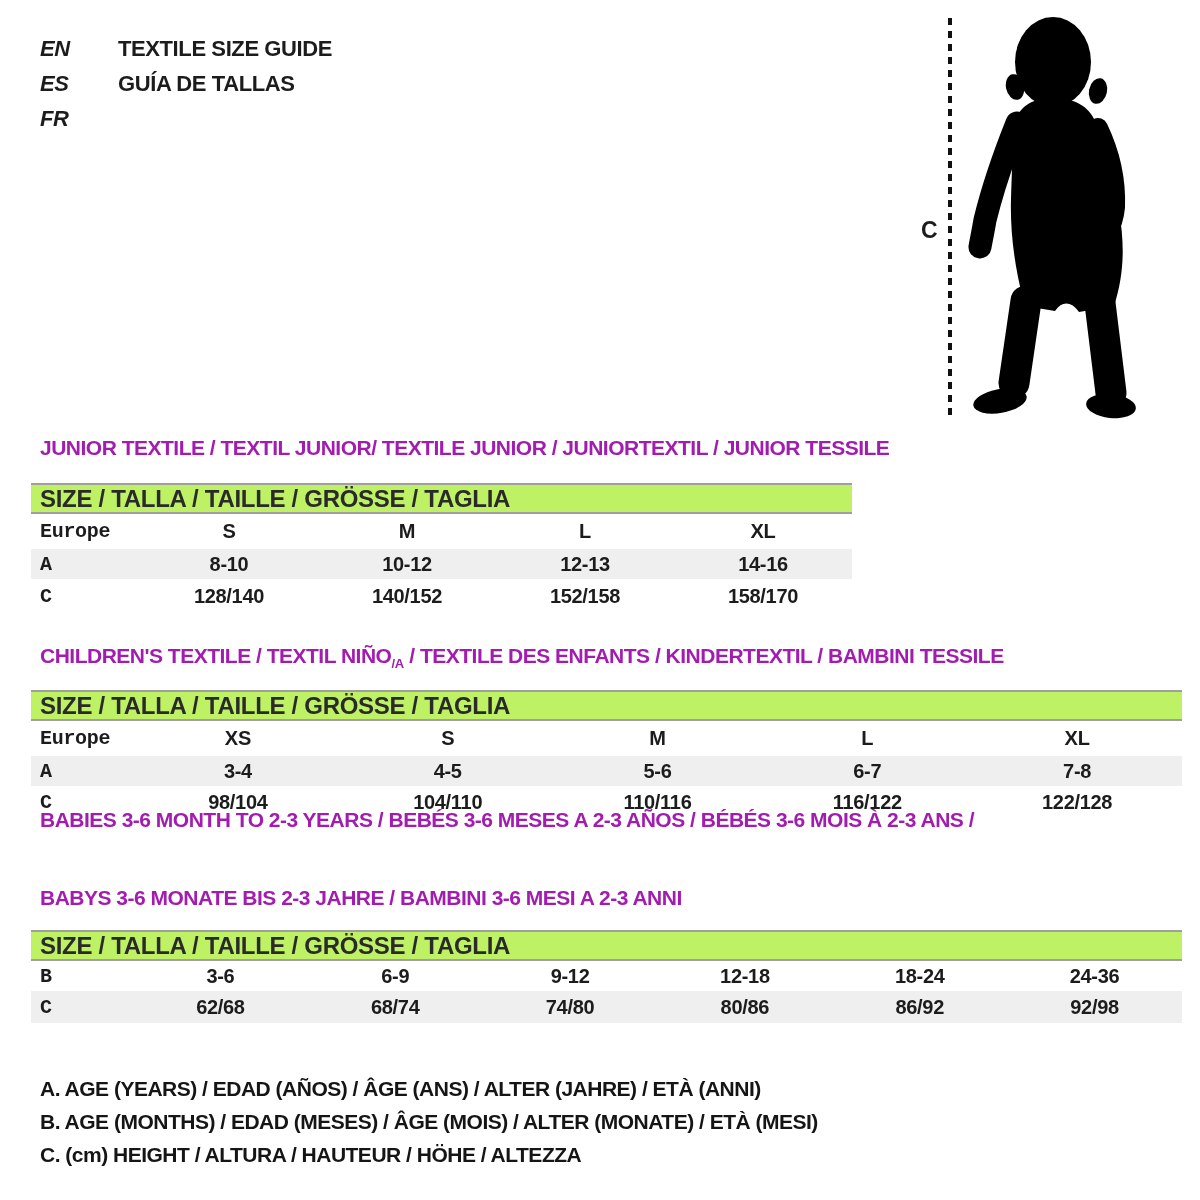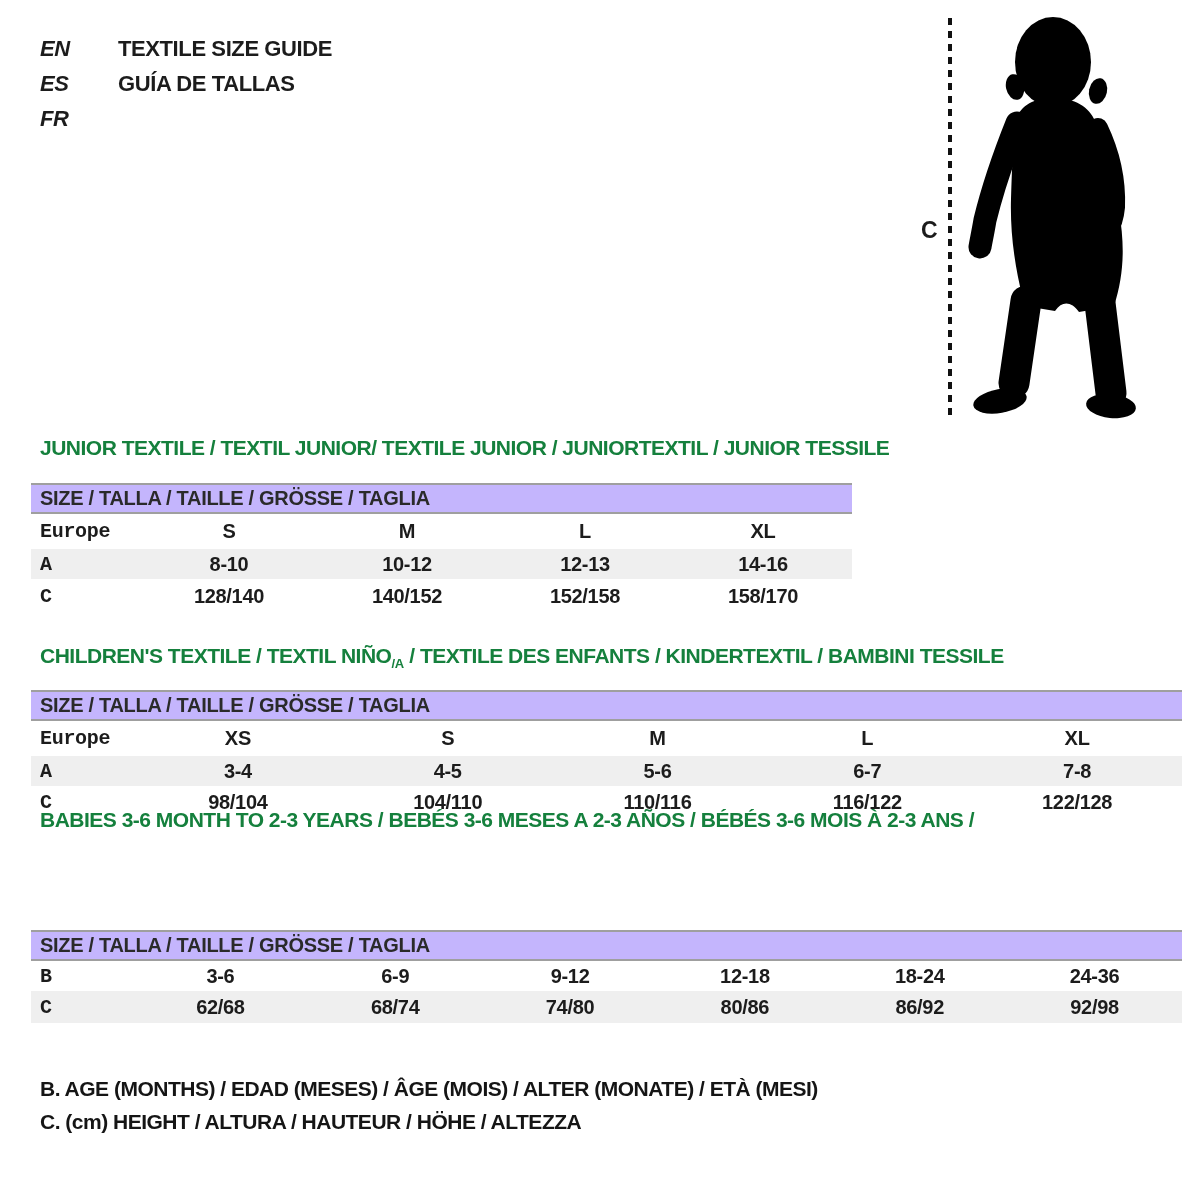--- a/index.html
+++ b/index.html
@@ -12,27 +12,27 @@
   .lang-row{display:flex;height:35px;align-items:center;font-size:22px;letter-spacing:-0.4px;white-space:nowrap;}
   .lang-code{width:78px;flex:0 0 78px;font-style:italic;}
   
   .measure-line{
     position:absolute;left:948px;top:18px;width:4px;height:400px;
     background:repeating-linear-gradient(to bottom,#111 0 7px,transparent 7px 13px);
   }
   .measure-label{position:absolute;left:921px;top:217px;font-size:23px;}
   .toddler{position:absolute;left:963px;top:13px;}
   
-  .sec-heading{position:absolute;left:40px;font-size:21px;letter-spacing:-0.5px;white-space:nowrap;color:#15803d;}
+  .sec-heading{position:absolute;left:40px;font-size:21px;letter-spacing:-0.5px;white-space:nowrap;color:#a21caf;}
   .sub{font-size:13px;vertical-align:-5px;letter-spacing:-0.3px;}
   
   .sg-table{position:absolute;left:31px;}
   .bar{
-    height:27px;background:#c4b5fd;border-top:2px solid #9f9f9f;border-bottom:2px solid #9f9f9f;
-    display:flex;align-items:center;padding-left:9px;font-size:20px;letter-spacing:-0.3px;color:#2a2a2a;white-space:nowrap;
+    height:27px;background:#bef264;border-top:2px solid #9f9f9f;border-bottom:2px solid #9f9f9f;
+    display:flex;align-items:center;padding-left:9px;font-size:24px;letter-spacing:-0.3px;color:#2a2a2a;white-space:nowrap;
   }
   .trow{display:flex;align-items:center;font-size:20px;letter-spacing:-0.3px;}
   .trow.shaded{background:#efefef;}
   .lab{flex:0 0 93px;padding-left:9px;font-family:Liberation Mono, monospace;}
   .t1 .lab{flex:0 0 100px;}
   .cell{flex:1;text-align:center;}
   .t1{width:821px;top:483px;}
   .t1 .row-head{height:35px;}
   .t1 .row-a{height:30px;}
   .t1 .row-c{height:34px;}
@@ -157,20 +157,21 @@
       <span class="lab">C</span>
       <span class="cell">98/104</span>
       <span class="cell">104/110</span>
       <span class="cell">110/116</span>
       <span class="cell">116/122</span>
       <span class="cell">122/128</span>
     </div>
   </div>
 
   <div class="sec-heading" style="top:808px;">BABIES 3-6 MONTH TO 2-3 YEARS / BEBÉS 3-6 MESES A 2-3 AÑOS / BÉBÉS 3-6 MOIS À 2-3 ANS /</div>
+  <div class="sec-heading" style="top:886px;">BABYS 3-6 MONATE BIS 2-3 JAHRE / BAMBINI 3-6 MESI A 2-3 ANNI</div>
 
   <div class="sg-table t3">
     <div class="bar">
       <span>SIZE / TALLA / TAILLE / GRÖSSE / TAGLIA</span>
     </div>
     <div class="trow row-b">
       <span class="lab">B</span>
       <span class="cell">3-6</span>
       <span class="cell">6-9</span>
       <span class="cell">9-12</span>
@@ -183,17 +184,18 @@
       <span class="cell">62/68</span>
       <span class="cell">68/74</span>
       <span class="cell">74/80</span>
       <span class="cell">80/86</span>
       <span class="cell">86/92</span>
       <span class="cell">92/98</span>
     </div>
   </div>
 
   <div class="legend">
+    <div class="legend-line">A. AGE (YEARS) / EDAD (AÑOS) / ÂGE (ANS) / ALTER (JAHRE) / ETÀ (ANNI)</div>
     <div class="legend-line">B. AGE (MONTHS) / EDAD (MESES) / ÂGE (MOIS) / ALTER (MONATE) / ETÀ (MESI)</div>
     <div class="legend-line">C. (cm) HEIGHT / ALTURA / HAUTEUR / HÖHE / ALTEZZA</div>
   </div>
 
 </div>
 
 </body></html>

